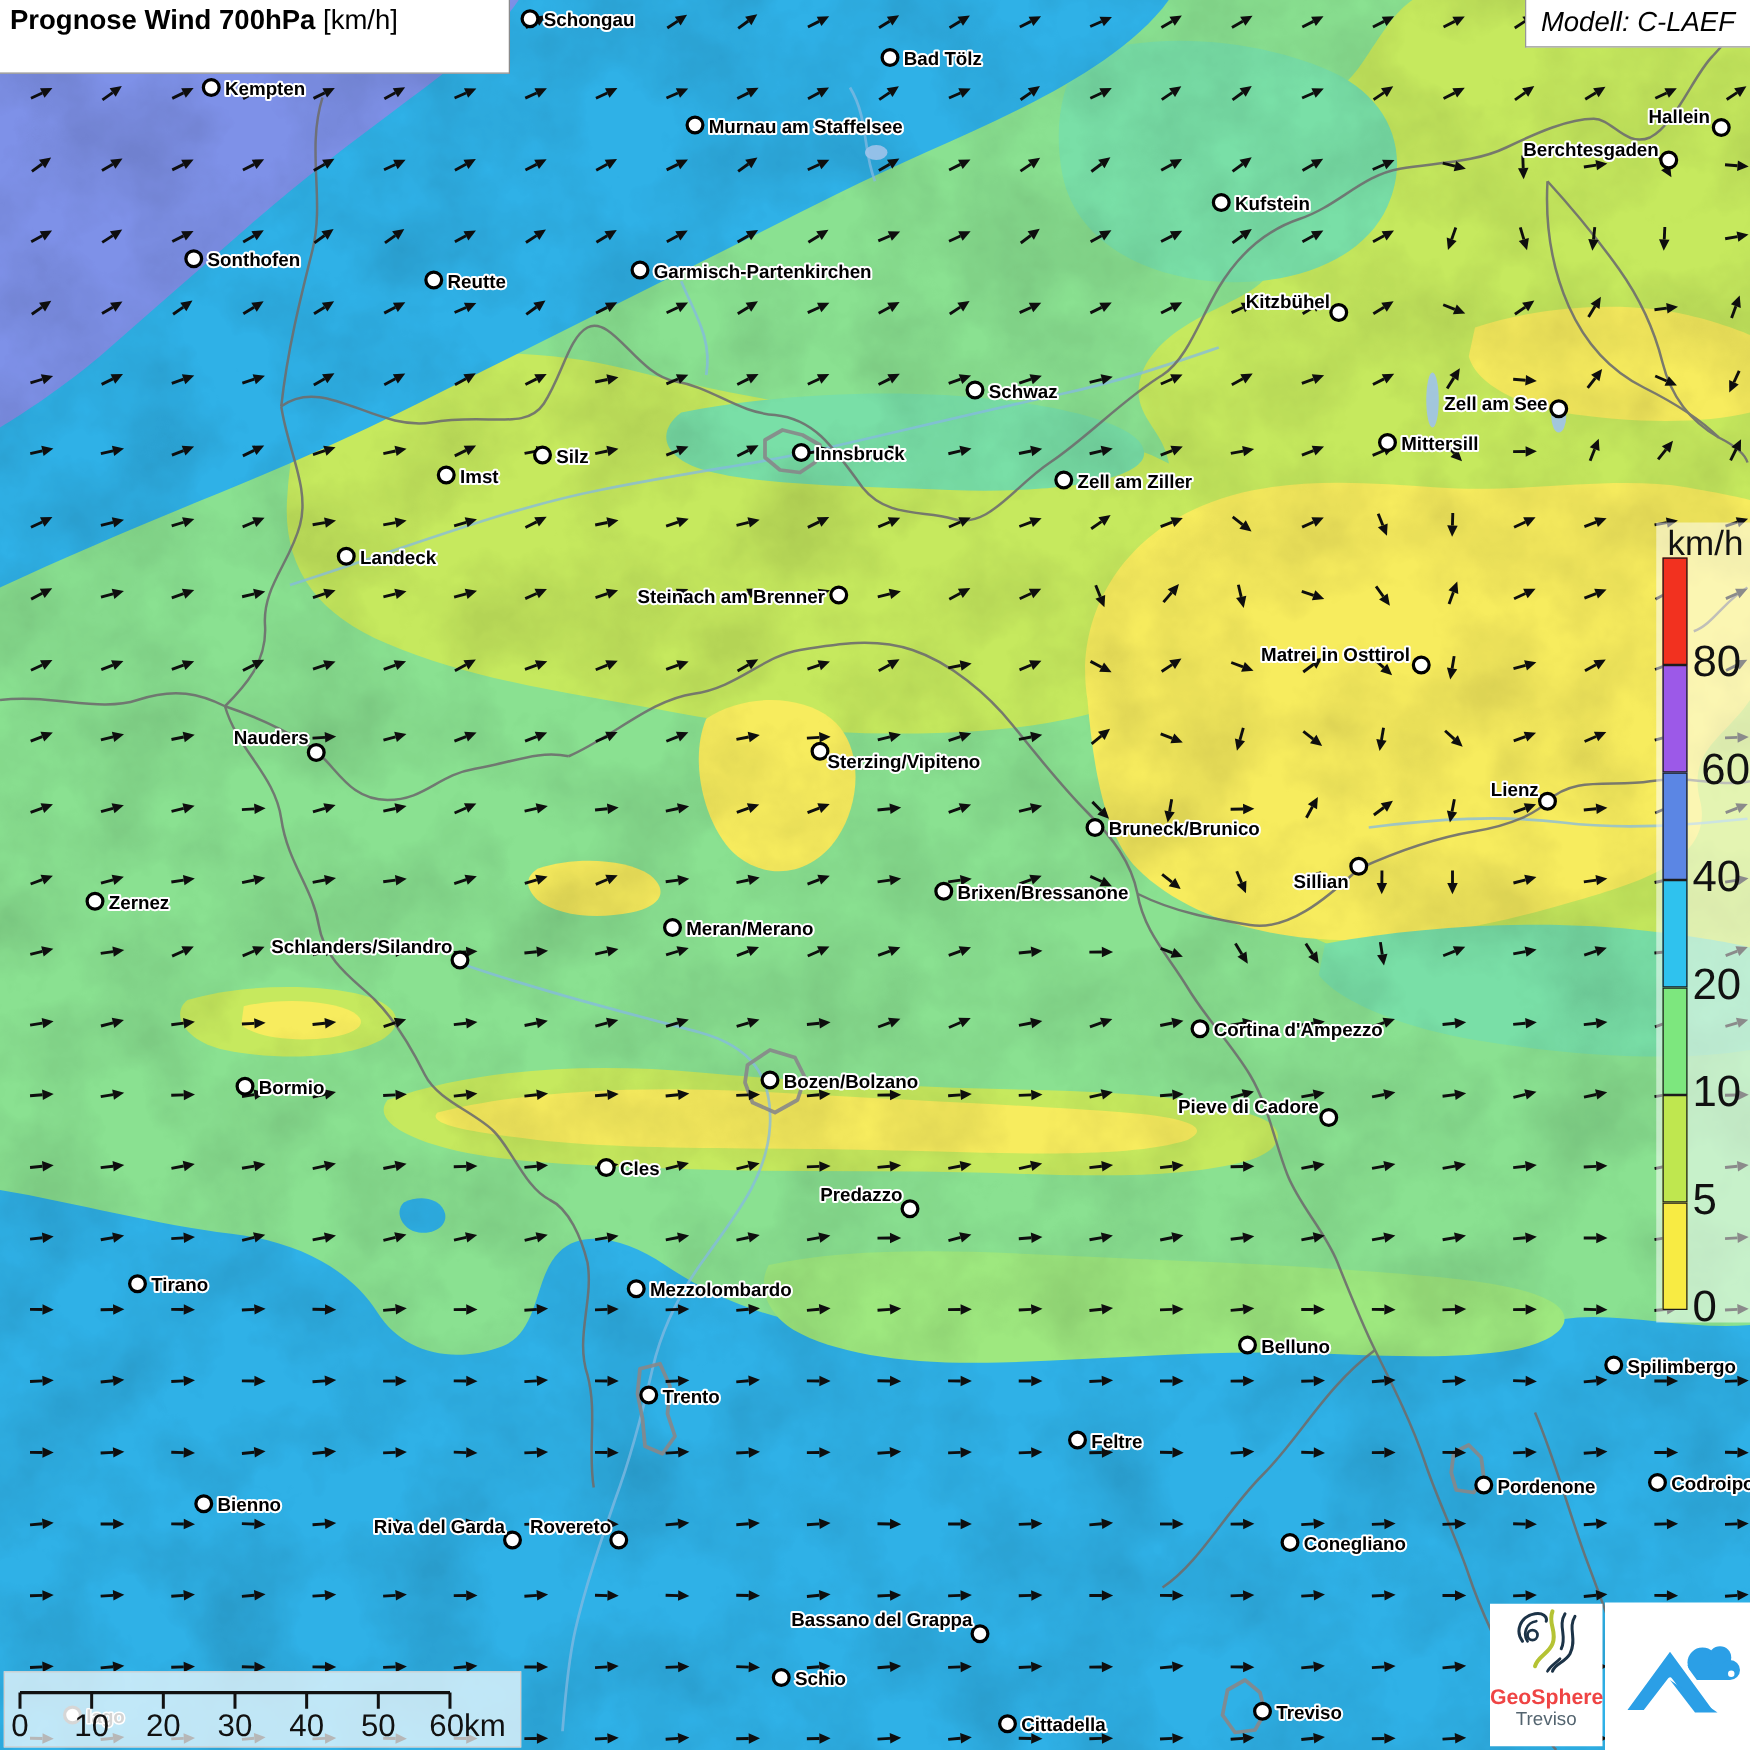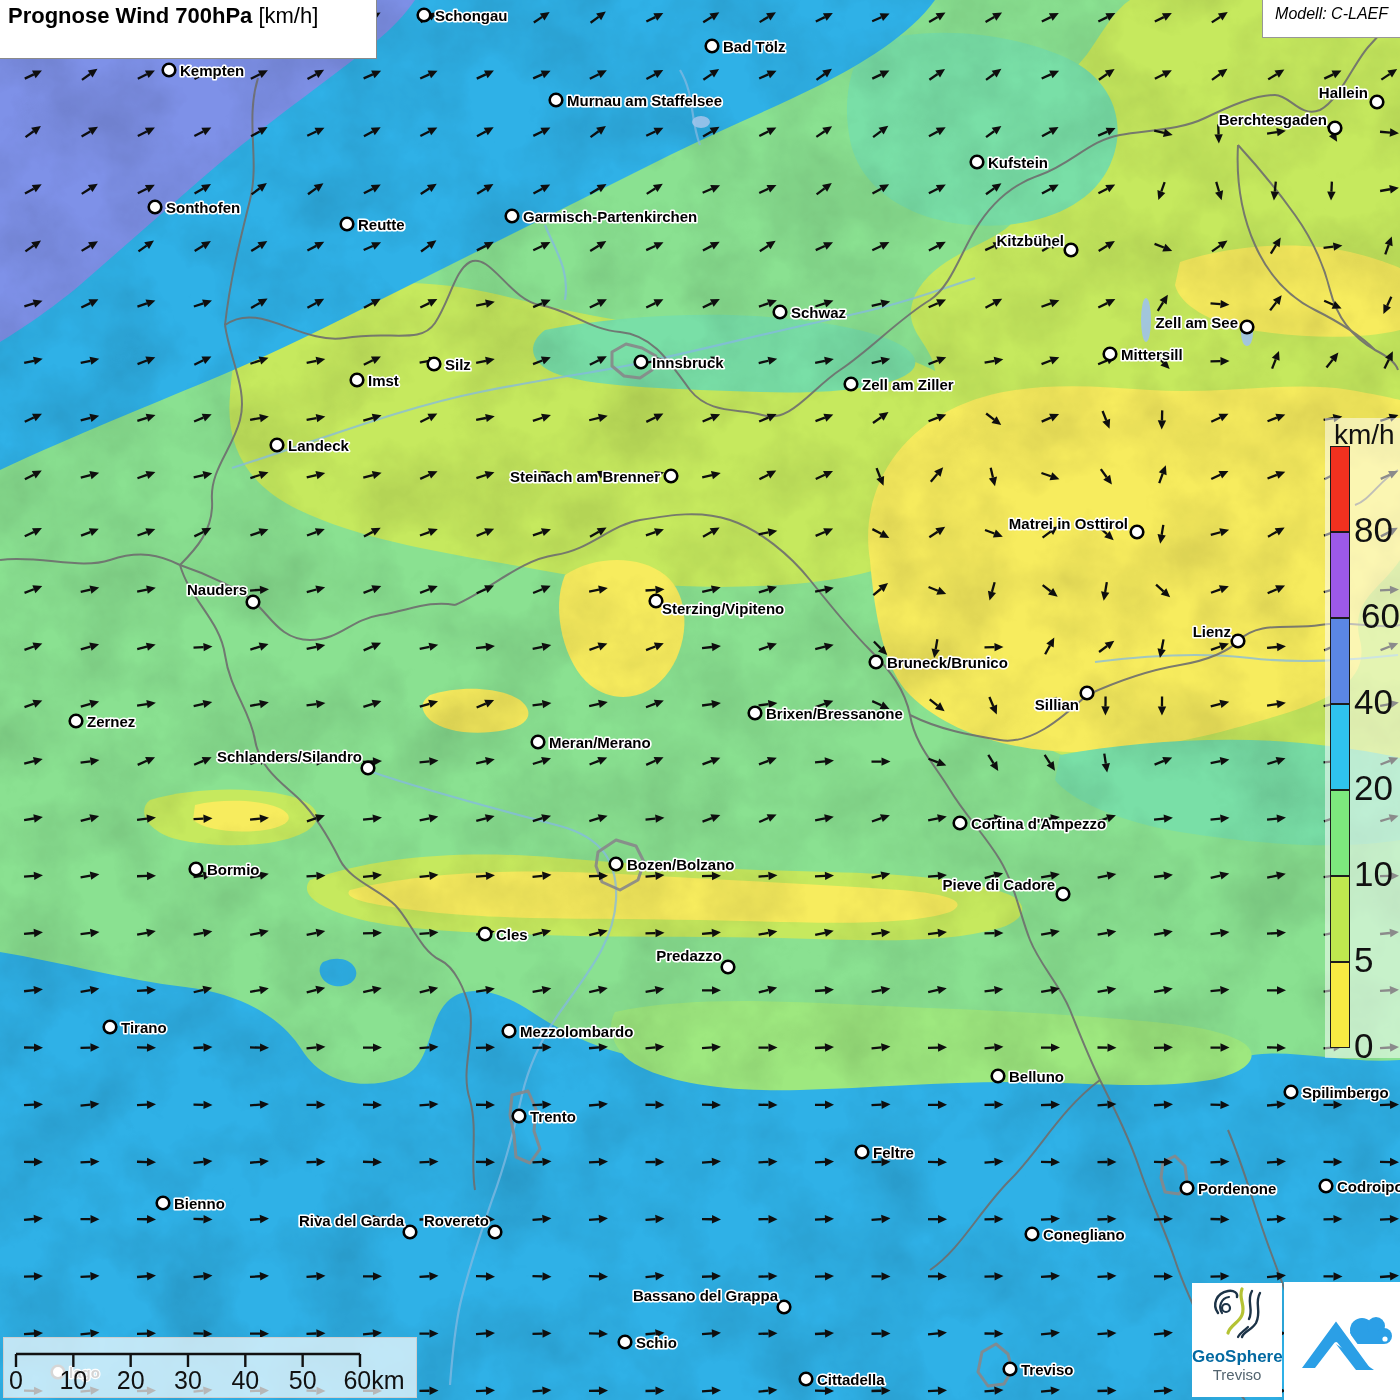--- a/index.html
+++ b/index.html
@@ -1,39 +1,39 @@
 <!DOCTYPE html>
 <html><head>
 <meta charset="utf-8">
 <style>
   html,body{margin:0;padding:0;background:#ddd;}
   .stage{position:relative;width:1400px;height:1400px;overflow:hidden;
          font-family:"Liberation Sans",sans-serif;background:#8ae191;}
   .stage svg.map{position:absolute;left:0;top:0;}
   .overlay{position:absolute;box-sizing:border-box;}
-  .title-box{left:0;top:0;width:377px;height:59px;background:#fff;
+  .title-box{left:0;top:0;width:408px;height:59px;background:#fff;
              border-right:1px solid #8a8a8a;border-bottom:1px solid #8a8a8a;
              padding:3px 0 0 8px;}
   .title-line1{font-size:22px;color:#000;white-space:nowrap;}
   .title-line1 .b{font-weight:bold;}
   .title-line2{font-size:22px;font-style:italic;color:#000;white-space:nowrap;margin-top:1px;}
   .model-box{right:0;top:0;height:38px;background:#fff;border-left:1px solid #979797;
-             border-bottom:1px solid #979797;padding:5px 12px 0 12px;font-size:16px;
+             border-bottom:1px solid #979797;padding:5px 12px 0 12px;font-size:22px;
              font-style:italic;color:#000;white-space:nowrap;}
   .legend-panel{left:1325px;top:418px;width:75px;height:640px;
                 background:rgba(255,255,255,0.52);}
   .legend-unit{position:absolute;left:9px;top:1px;font-size:28px;color:#111;}
   .legend-bar{position:absolute;left:5px;top:28px;width:20px;height:602px;}
   .legend-seg{position:absolute;left:0;width:20px;height:86px;border:1px solid #1c1c1c;box-sizing:border-box;}
   .legend-tick{position:absolute;left:29px;width:46px;height:32px;font-size:35px;color:#111;line-height:32px;}
   .scalebar-box{left:3px;top:1337px;width:414px;height:61px;background:rgba(255,255,255,0.70);
                 border:1px solid #cfcfcf;}
   .logo-box{background:#fff;}
   .geo-box{left:1192px;top:1283px;width:90px;height:114px;text-align:center;}
-  .geo-name{font-size:17px;font-weight:bold;color:#0369a1;line-height:18px;margin-top:1px;}
+  .geo-name{font-size:17px;font-weight:bold;color:#ef4444;line-height:18px;margin-top:1px;}
   .geo-sub{font-size:15px;color:#53646f;line-height:17px;}
   .ava-box{left:1284px;top:1282px;width:116px;height:118px;}
   .city-label{font:bold 15px "Liberation Sans",sans-serif;fill:#000;stroke:#fff;
               stroke-width:3.2px;paint-order:stroke;stroke-linejoin:round;}
   .city-label.faded{fill:#6f6f6f;stroke-width:2.4px;}
 </style>
 </head>
 <body>
 
 <div class="stage">

